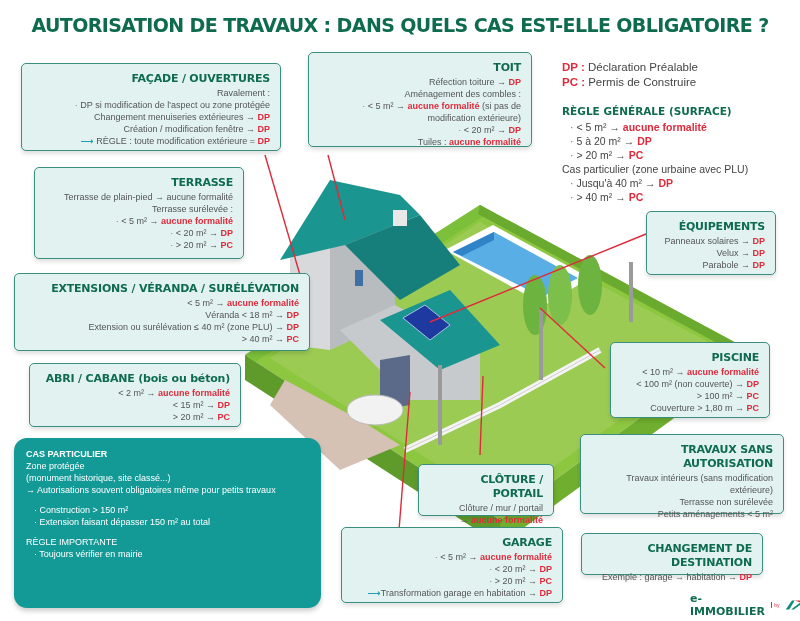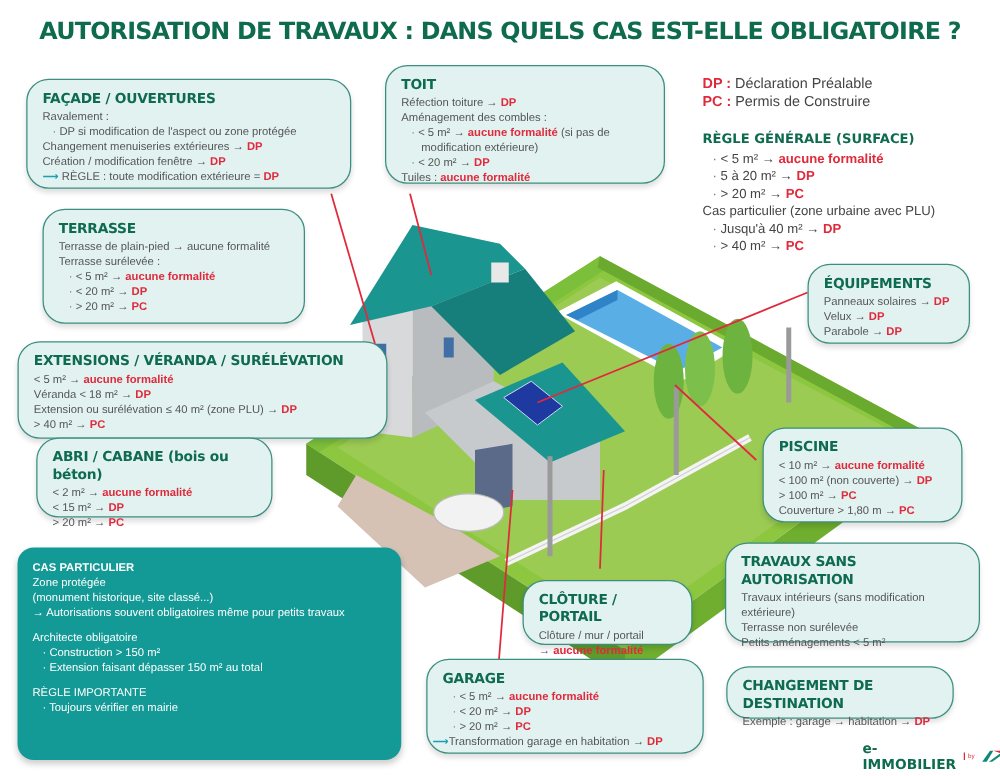--- a/index.html
+++ b/index.html
@@ -5,23 +5,23 @@
   * { box-sizing: border-box; margin: 0; padding: 0; }
   html, body { width: 800px; height: 621px; overflow: hidden; background: #ffffff; }
   body { position: relative; font-family: "Liberation Sans", "DejaVu Sans", sans-serif; color: #555; }
   .title {
     position: absolute; left: 0; top: 14px; width: 800px; text-align: center;
     font-family: "DejaVu Sans", sans-serif; font-weight: bold; font-size: 19px;
     color: #0f6b4e; letter-spacing: -0.6px;
   }
   .box {
     position: absolute; background: #e1f2f1; border: 1.5px solid #3b8f80;
-    border-radius: 18px; padding: 8px 10px 6px 12px;
+    border-radius: 5px; padding: 8px 10px 6px 12px;
     box-shadow: 0 3px 4px rgba(0,0,0,0.12);
-    font-size: 9px; line-height: 12px; color: #555;
+    font-size: 9px; line-height: 12px; color: #555; text-align: right;
   }
   .box h3 {
     font-family: "DejaVu Sans", sans-serif; font-size: 11px; line-height: 14px;
     color: #0f6b4e; font-weight: bold; margin-bottom: 1px; letter-spacing: -0.2px;
   }
   .line { display: block; white-space: nowrap; }
   .line.sub { padding-left: 8px; }
   .line.sub::before { content: "· "; color: #777; }
   .red { color: #e02a3b; font-weight: bold; }
   .arrow { color: #1e9fb4; font-weight: bold; }
@@ -146,34 +146,33 @@
 </div>
 
 <div class="box" style="left:14px; top:273px; width:296px; height:78px;">
   <h3>EXTENSIONS / VÉRANDA / SURÉLÉVATION</h3>
   <span class="line"><span>&lt; 5 m² → </span><span class="red">aucune formalité</span></span>
   <span class="line"><span>Véranda &lt; 18 m² → </span><span class="red">DP</span></span>
   <span class="line"><span>Extension ou surélévation ≤ 40 m² (zone PLU) → </span><span class="red">DP</span></span>
   <span class="line"><span>&gt; 40 m² → </span><span class="red">PC</span></span>
 </div>
 
-<div class="box" style="left:29px; top:350px; width:189px; height:64px;">
+<div class="box" style="left:29px; top:363px; width:212px; height:64px;">
   <h3>ABRI / CABANE (bois ou béton)</h3>
   <span class="line"><span>&lt; 2 m² → </span><span class="red">aucune formalité</span></span>
   <span class="line"><span>&lt; 15 m² → </span><span class="red">DP</span></span>
   <span class="line"><span>&gt; 20 m² → </span><span class="red">PC</span></span>
 </div>
 
 <div class="special">
   <h4>CAS PARTICULIER</h4>
   <span class="line">Zone protégée</span>
   <span class="line">(monument historique, site classé...)</span>
   <span class="line">→ Autorisations souvent obligatoires même pour petits travaux</span>
   <div class="gap"></div>
-  <span class="line">Architecte obligatoire</span>
   <span class="line sub">Construction &gt; 150 m²</span>
   <span class="line sub">Extension faisant dépasser 150 m² au total</span>
   <div class="gap"></div>
   <span class="line">RÈGLE IMPORTANTE</span>
   <span class="line sub">Toujours vérifier en mairie</span>
 </div>
 
 <div class="box" style="left:646px; top:211px; width:130px; height:64px;">
   <h3>ÉQUIPEMENTS</h3>
   <span class="line"><span>Panneaux solaires → </span><span class="red">DP</span></span>

